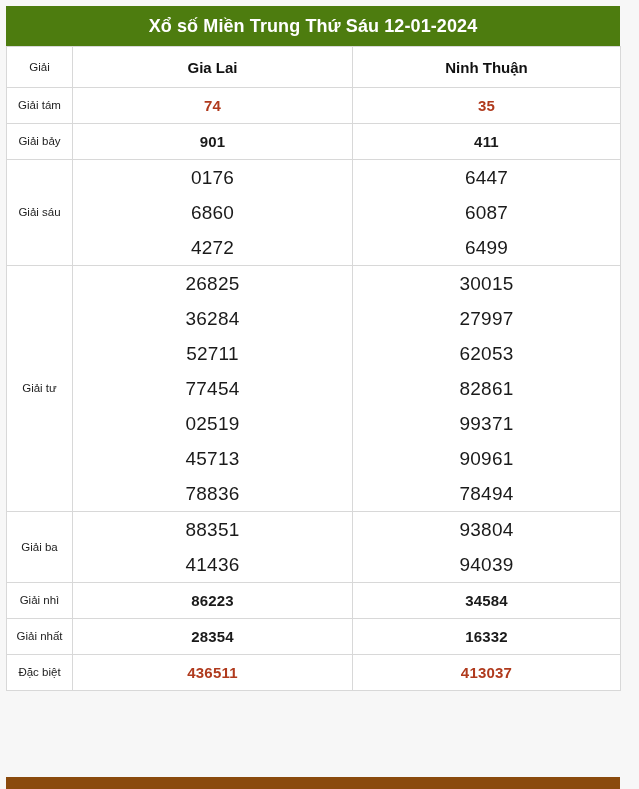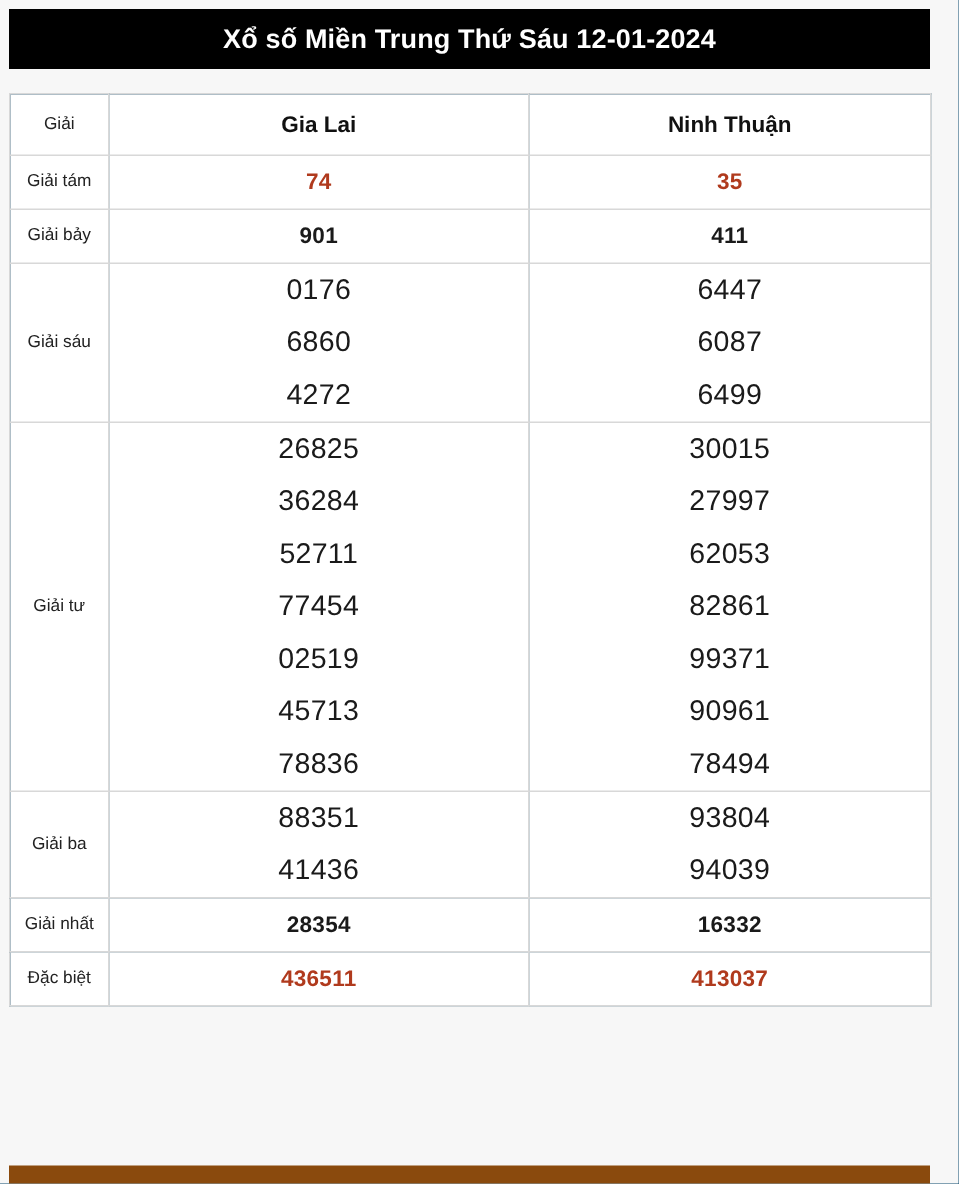--- a/index.html
+++ b/index.html
@@ -22,38 +22,37 @@
   }
 
   .result-board {
     position: absolute;
     left: 6px;
     top: 6px;
     width: 614px;
   }
 
   .board-title {
-    background: #000000;
+    background: #4d7c0f;
     color: #ffffff;
     font-size: 18px;
     font-weight: bold;
     text-align: center;
     height: 40px;
     line-height: 40px;
     letter-spacing: 0.1px;
     white-space: nowrap;
     overflow: hidden;
   }
 
   table.result-table {
     width: 100%;
     border-collapse: collapse;
     table-layout: fixed;
-    background: #0c4a6e;
-    margin-top: 16px;
+    background: #e5e5e5;
   }
 
   table.result-table col.col-prize { width: 66px; }
   table.result-table col.col-p1    { width: 280px; }
   table.result-table col.col-p2    { width: 268px; }
 
   table.result-table td,
   table.result-table th {
     border: 1px solid #d8d8d8;
     padding: 0;
@@ -182,20 +181,25 @@
             <td class="num-stack">
               <div class="num-line">88351</div>
               <div class="num-line">41436</div>
             </td>
             <td class="num-stack">
               <div class="num-line">93804</div>
               <div class="num-line">94039</div>
             </td>
           </tr>
           <tr>
+            <td class="prize-label">Giải nhì</td>
+            <td class="num-cell">86223</td>
+            <td class="num-cell">34584</td>
+          </tr>
+          <tr>
             <td class="prize-label">Giải nhất</td>
             <td class="num-cell">28354</td>
             <td class="num-cell">16332</td>
           </tr>
           <tr>
             <td class="prize-label">Đặc biệt</td>
             <td class="num-cell highlight">436511</td>
             <td class="num-cell highlight">413037</td>
           </tr>
         </tbody>

